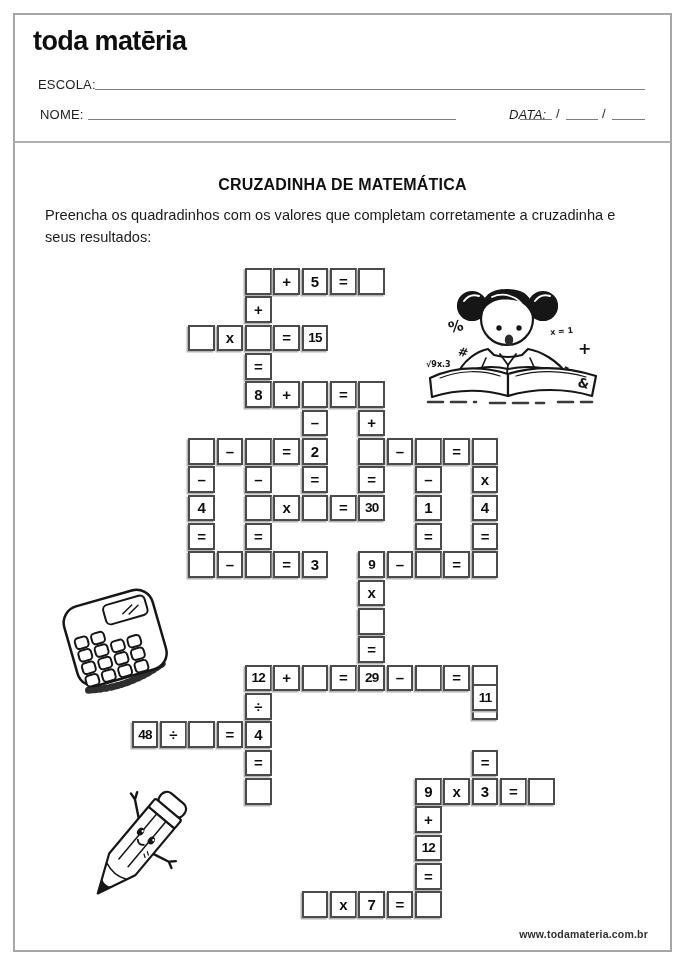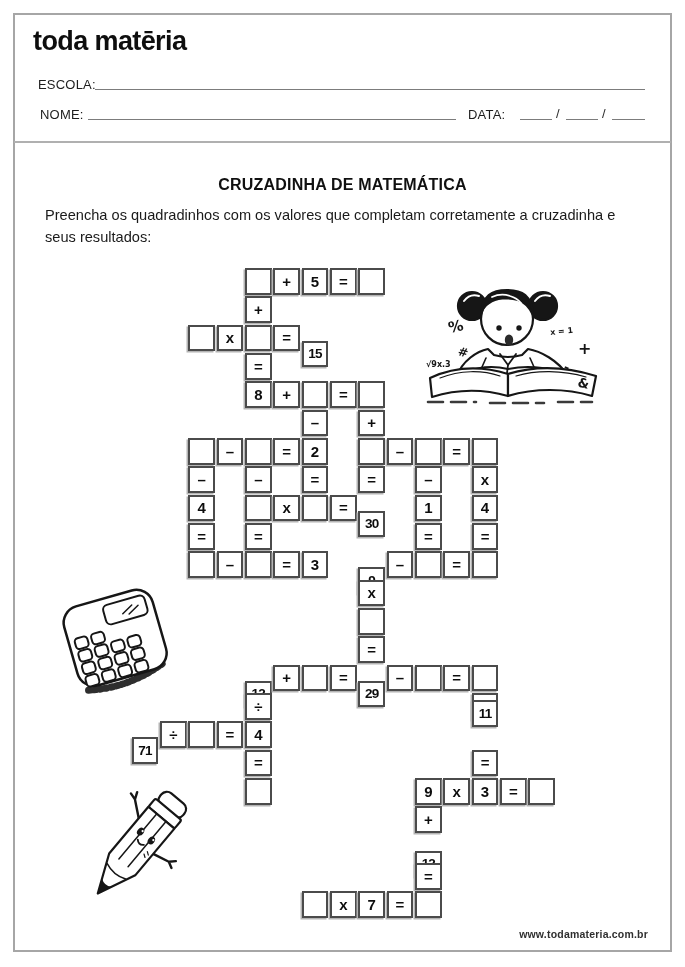--- a/index.html
+++ b/index.html
@@ -20,42 +20,42 @@
   .title{left:13px;top:176px;width:659px;text-align:center;font-size:16px;font-weight:bold;color:#101010;letter-spacing:0.2px;}
   .instructions{left:45px;top:205px;width:600px;font-size:14.6px;line-height:21.5px;color:#1a1a1a;}
   #puzzle-grid{left:0;top:0;width:685px;height:967px;}
   .cell{
     position:absolute;width:26.6px;height:26.6px;box-sizing:border-box;
     border:2px solid #4b4b4b;background:#fff;
     display:flex;align-items:center;justify-content:center;
     font-weight:bold;font-size:15px;color:#0d0d0d;
     box-shadow:-1.5px 1.5px 0 0 #b4b4b4;
   }
-  .cell.two{font-size:13.5px;letter-spacing:-0.8px;margin-top:16px;}
+  .cell.two{font-size:13.5px;letter-spacing:-0.8px;}
   .footer{left:420px;top:928px;width:228px;text-align:right;font-size:10.5px;font-weight:bold;color:#2f2f2f;letter-spacing:0.2px;}
   .ill{position:absolute;}
   .girl{left:420px;top:266px;width:195px;height:142px;}
   .calc{left:46px;top:584px;width:138px;height:115px;}
   .pencil{left:72px;top:776px;width:122px;height:142px;}
 </style>
 </head>
 <body>
 
 <div class="abs frame"></div>
 <div class="abs divider"></div>
 
 <div class="abs logo">toda matēria</div>
 
 <div class="abs fieldlabel" style="left:38px;top:77px;">ESCOLA:</div>
 <div class="abs wline" style="left:95px;top:75px;width:550px;"></div>
 
 <div class="abs fieldlabel" style="left:40px;top:107px;">NOME:</div>
 <div class="abs wline" style="left:88px;top:105px;width:368px;"></div>
 
-<div class="abs fieldlabel" style="left:468px;top:107px;">DATA:</div>
+<div class="abs fieldlabel" style="left:509px;top:107px;font-style:italic;">DATA:</div>
 <div class="abs wline" style="left:520px;top:105px;width:32px;"></div>
 <div class="abs slash" style="left:556px;top:106px;">/</div>
 <div class="abs wline" style="left:566px;top:105px;width:32px;"></div>
 <div class="abs slash" style="left:602px;top:106px;">/</div>
 <div class="abs wline" style="left:612px;top:105px;width:33px;"></div>
 
 <div class="abs title">CRUZADINHA DE MATEMÁTICA</div>
 <div class="abs instructions">Preencha os quadradinhos com os valores que completam corretamente a cruzadinha e seus resultados:</div>
 
 <div class="abs" id="puzzle-grid">
@@ -123,21 +123,21 @@
     <div class="cell" style="left: 273.375px; top: 664.69px;">+</div>
     <div class="cell" style="left: 301.71px; top: 664.69px;"></div>
     <div class="cell" style="left: 330.045px; top: 664.69px;">=</div>
     <div class="cell two" style="left: 358.38px; top: 664.69px;">29</div>
     <div class="cell" style="left: 386.715px; top: 664.69px;">–</div>
     <div class="cell" style="left: 415.05px; top: 664.69px;"></div>
     <div class="cell" style="left: 443.385px; top: 664.69px;">=</div>
     <div class="cell" style="left: 471.72px; top: 664.69px;"></div>
     <div class="cell" style="left: 245.04px; top: 693.025px;">÷</div>
     <div class="cell" style="left: 471.72px; top: 693.025px;">÷</div>
-    <div class="cell two" style="left: 131.7px; top: 721.36px;">71</div>
+    <div class="cell two" style="left: 131.7px; top: 721.36px;">48</div>
     <div class="cell" style="left: 160.035px; top: 721.36px;">÷</div>
     <div class="cell" style="left: 188.37px; top: 721.36px;"></div>
     <div class="cell" style="left: 216.705px; top: 721.36px;">=</div>
     <div class="cell" style="left: 245.04px; top: 721.36px;">4</div>
     <div class="cell two" style="left: 471.72px; top: 684px;">11</div>
     <div class="cell" style="left: 245.04px; top: 749.695px;">=</div>
     <div class="cell" style="left: 471.72px; top: 749.695px;">=</div>
     <div class="cell" style="left: 245.04px; top: 778.03px;"></div>
     <div class="cell" style="left: 415.05px; top: 778.03px;">9</div>
     <div class="cell" style="left: 443.385px; top: 778.03px;">x</div>

